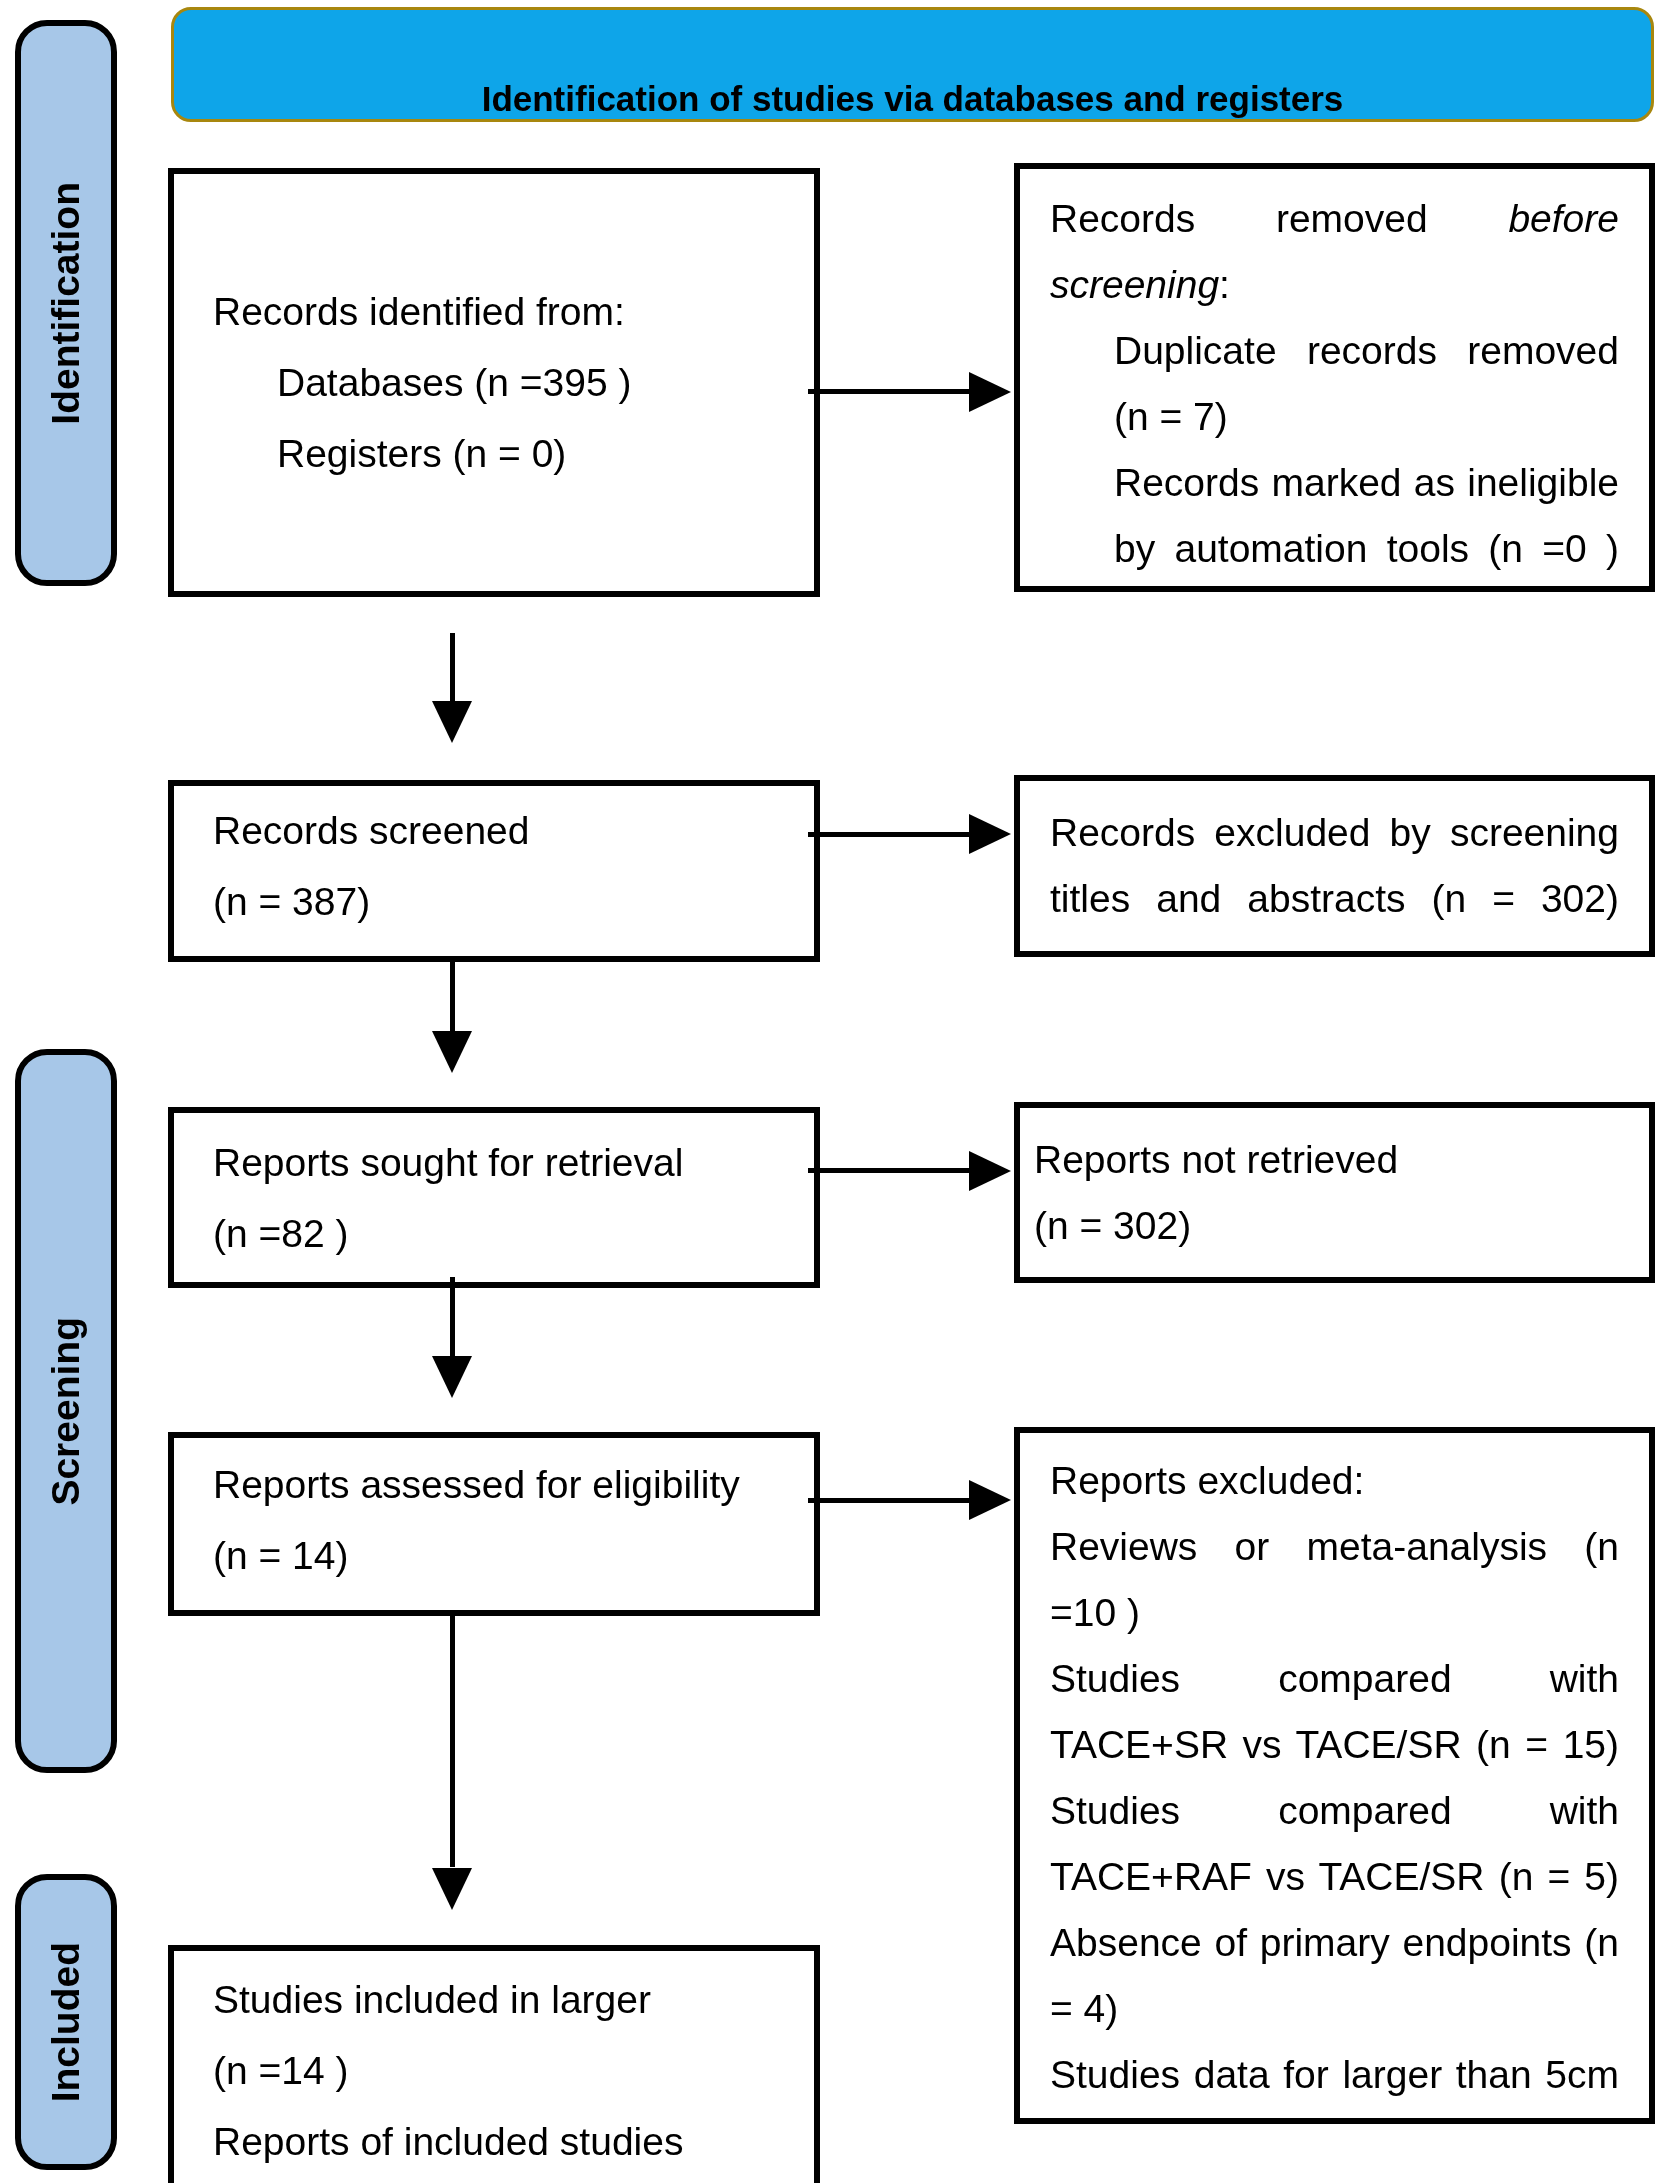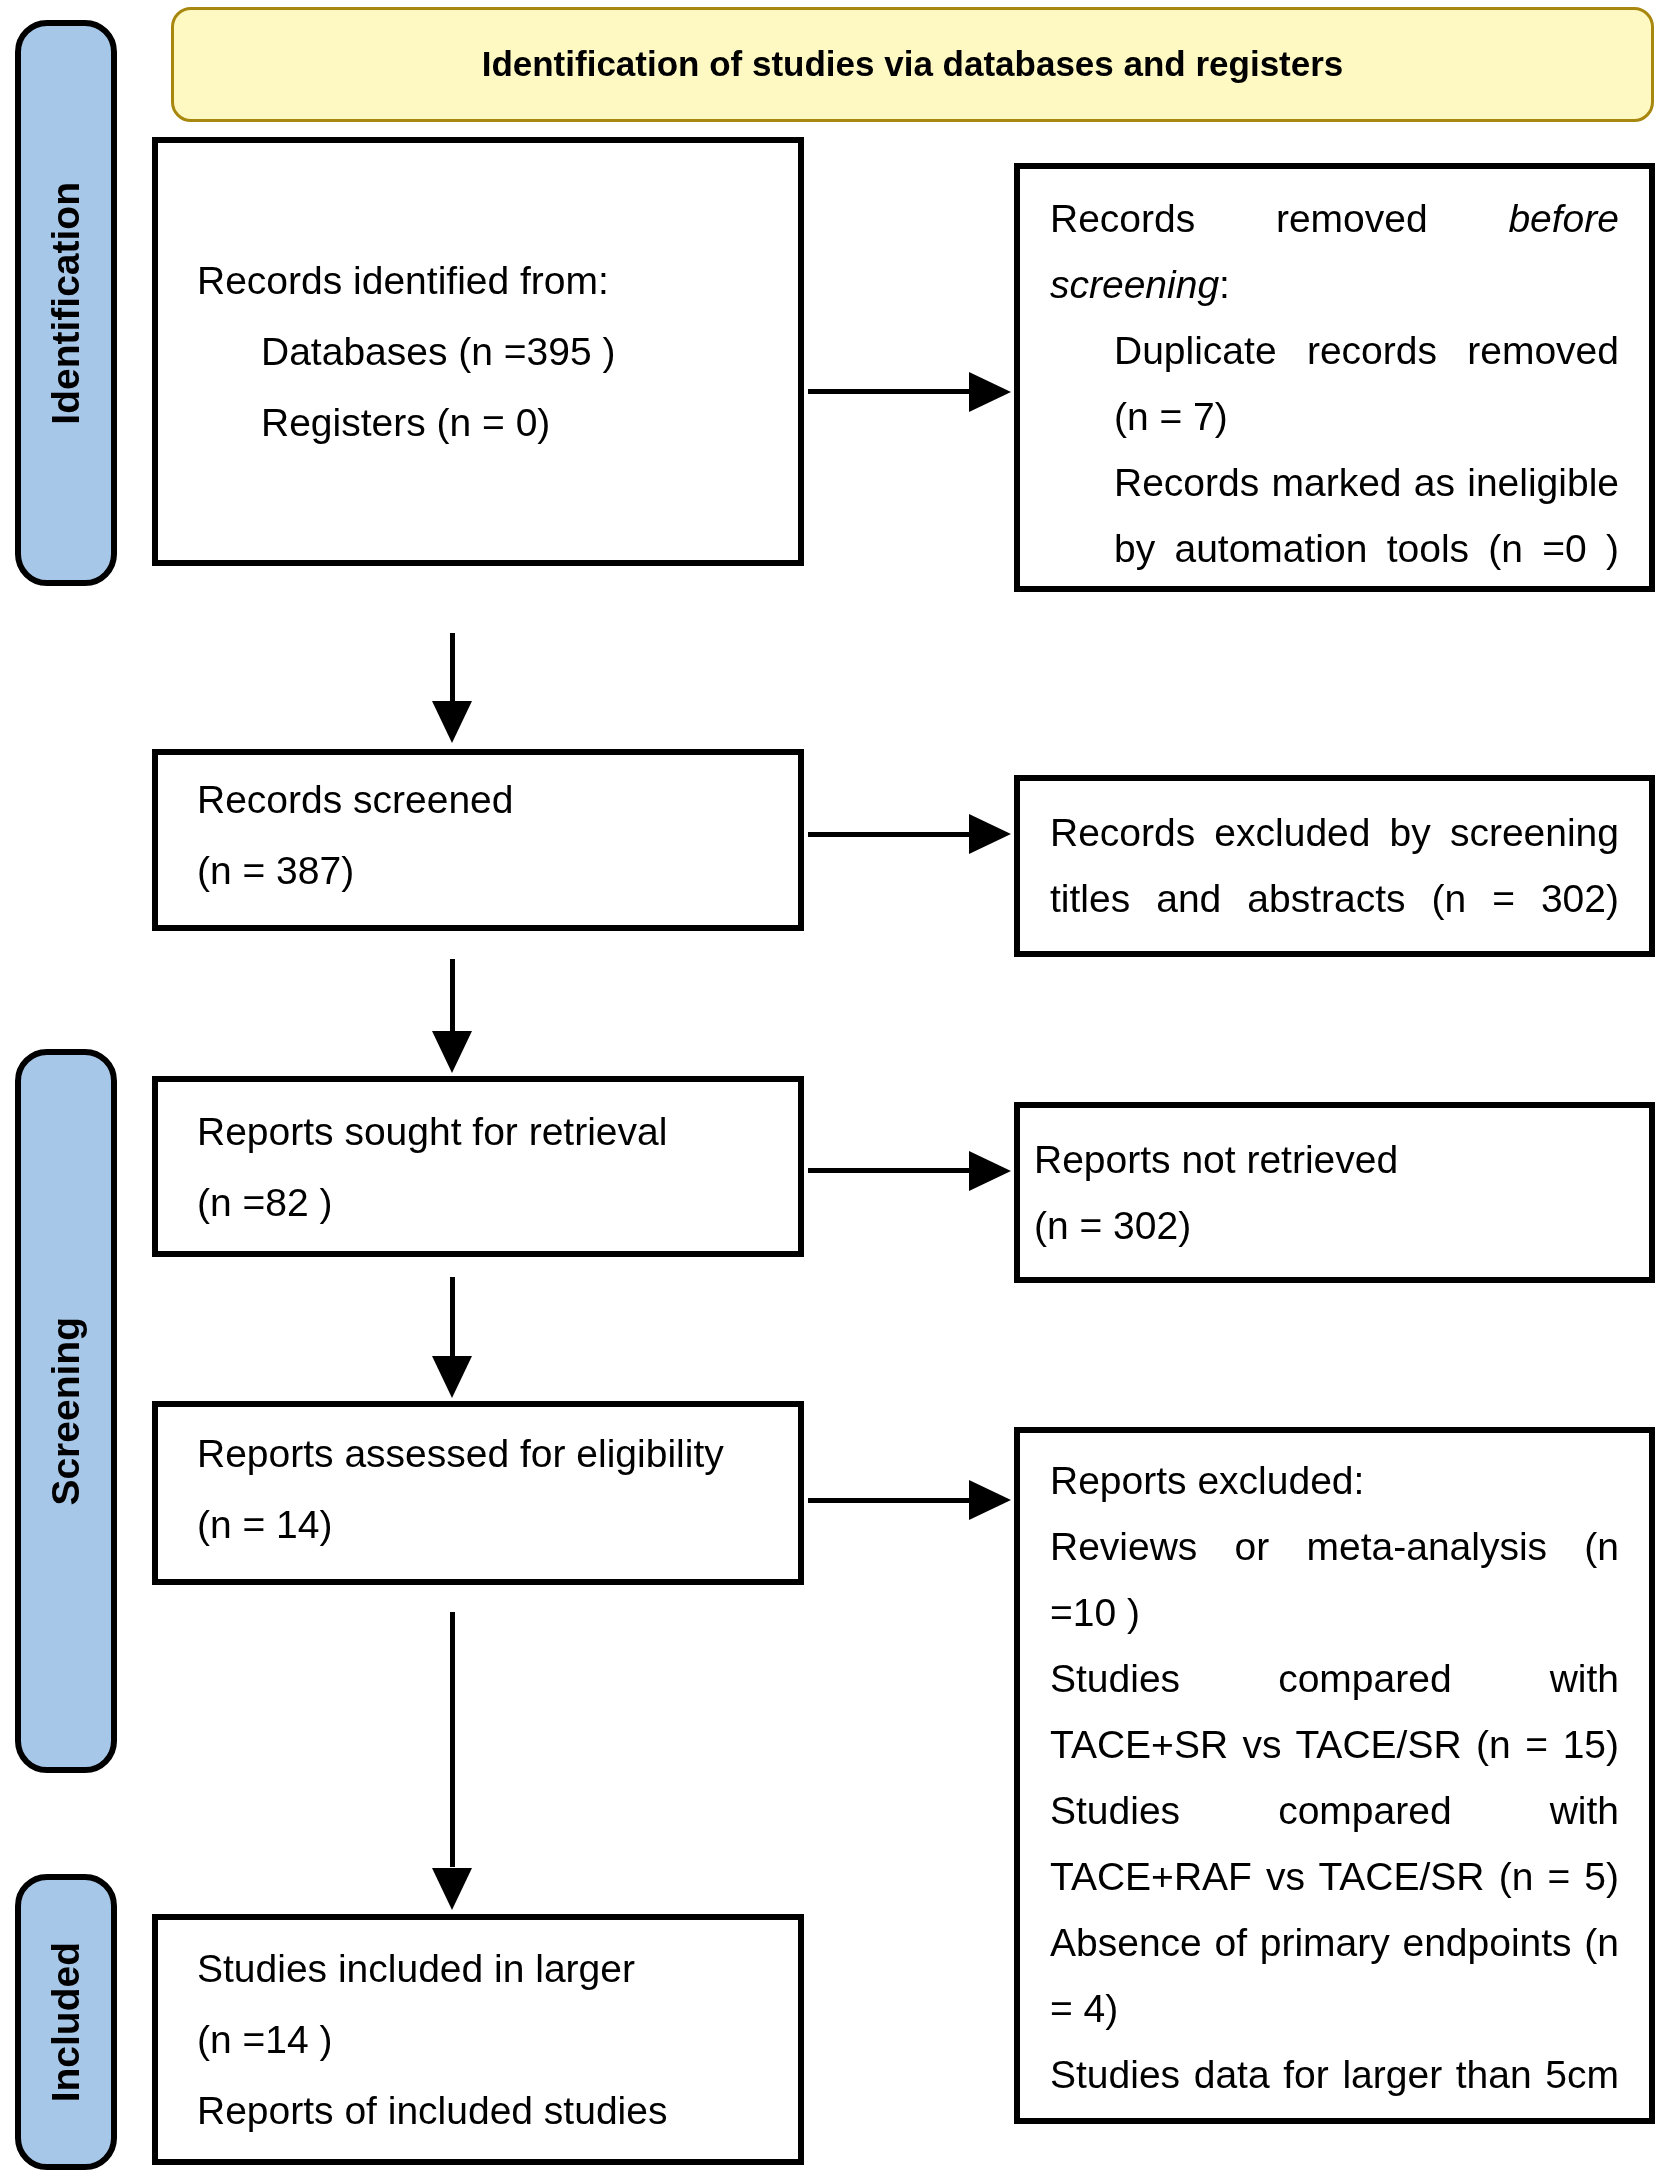--- a/index.html
+++ b/index.html
@@ -8,24 +8,24 @@
     background: #ffffff;
     font-family: "Liberation Sans", sans-serif;
     color: #000;
     position: relative;
   }
   .abs { position: absolute; box-sizing: border-box; }
 
   
   #banner {
     left: 171px; top: 6.7px; width: 1483px; height: 115px;
-    background: #fef9c3;
+    background: #0ea5e9;
     border: 3.4px solid #A8870E;
     border-radius: 20px;
-    display: flex; align-items: center; justify-content: center;
+    display: flex; align-items: flex-end; justify-content: center;
   }
   #banner .title { font-size: 35px; font-weight: bold; }
 
   
   .stage {
     left: 14.7px; width: 102px;
     background: #A7C7E8;
     border: 6px solid #000;
     border-radius: 32px;
     display: flex; align-items: center; justify-content: center;
@@ -39,21 +39,21 @@
   #stage-identification { top: 20px;   height: 566px;  }
   #stage-screening      { top: 1049px; height: 724px; }
   #stage-included       { top: 1874px; height: 296px;  }
 
   
   .fbox {
     background: #fff;
     border: 6px solid #000;
     font-size: 39px;
   }
-  .lcol { left: 152px;  width: 652px; }
+  .lcol { left: 168px;  width: 652px; margin-top: 31px; }
   .rcol { left: 1014px; width: 641px; margin-top: 26px; }
 
   .vcenter { display: flex; flex-direction: column; justify-content: center; }
 
   .fbox .line { line-height: 71px; }
   .rcol .line { line-height: 66px; }
 
   .ll { text-align: left; }
   .jl { text-align: justify; text-align-last: justify; }
   .ind { margin-left: 64px; }

